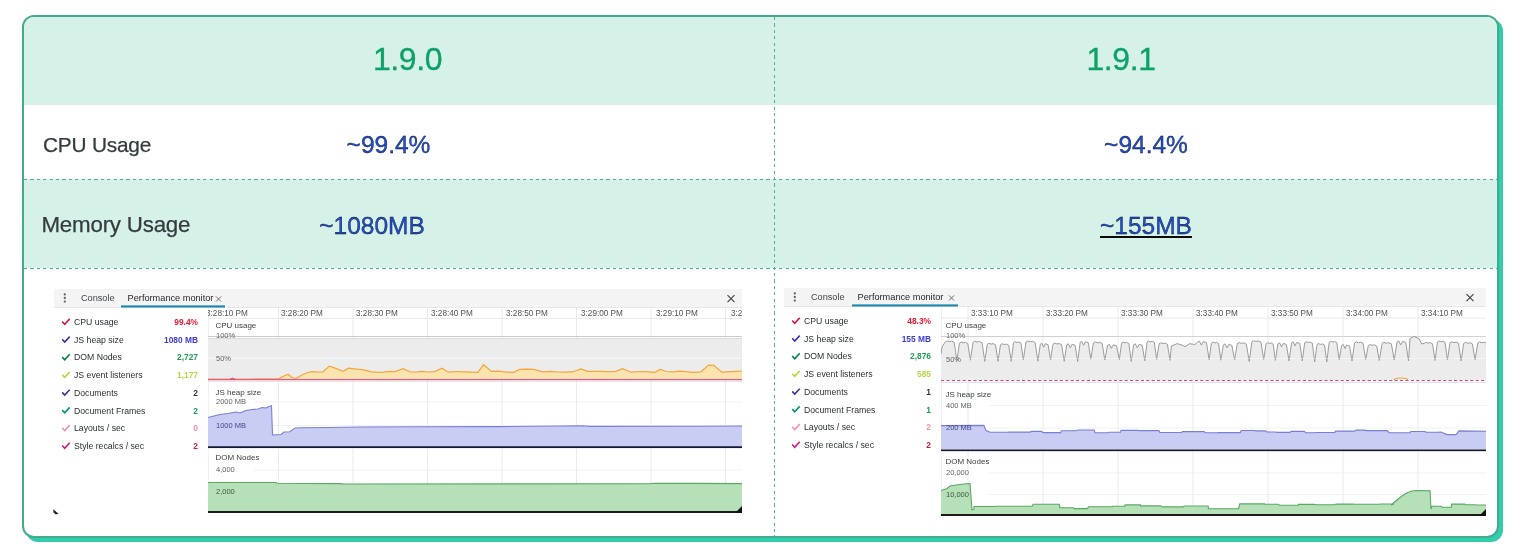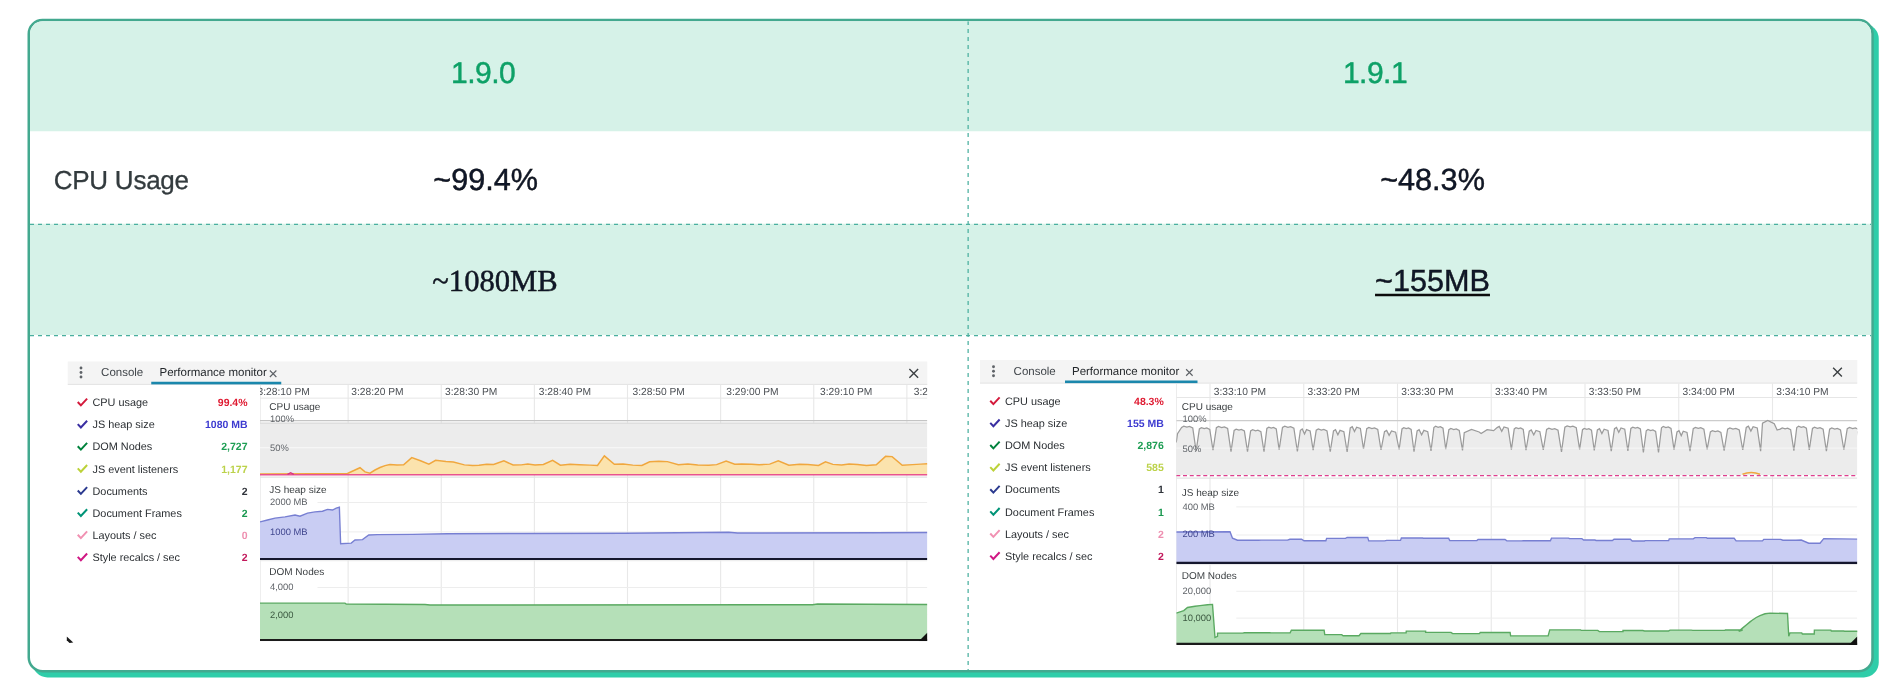--- a/index.html
+++ b/index.html
@@ -9,36 +9,37 @@
 .mint { background:#d6f2e8; }
 .hdr { position:absolute; left:0; top:0; width:100%; height:88px; }
 .row-mem { position:absolute; left:0; top:162px; width:100%; height:89px; }
 .vdash { position:absolute; left:749.5px; top:0; width:1.2px; height:100%;
   background:repeating-linear-gradient(180deg,#4aaf9f 0 3.2px,transparent 3.2px 6.4px); }
 .hdash { position:absolute; left:0; width:100%; height:1.2px;
   background:repeating-linear-gradient(90deg,#4aaf9f 0 3.2px,transparent 3.2px 6.4px); }
 .ctr { position:absolute; transform:translate(-50%,-50%); white-space:nowrap; }
 .lbl { position:absolute; transform:translateY(-50%); white-space:nowrap;
   font-size:20.8px; color:#333b3e; letter-spacing:-0.2px; -webkit-text-stroke:0.25px #333b3e; }
-.val { font-size:24.5px; color:#0f172a; -webkit-text-stroke:0.35px #0c0c0c; }
-.vh  { font-size:24px; color:#0ea167; letter-spacing:-0.4px; -webkit-text-stroke:0.35px #0ea167; }
+.val { font-size:24.5px; color:#1d4ed8; -webkit-text-stroke:0.35px #0c0c0c; }
+.vh  { font-size:32px; color:#0ea167; letter-spacing:-0.4px;margin-left:21px; -webkit-text-stroke:0.35px #0ea167; }
 </style></head>
 <body>
 <div id="card">
   <div class="hdr mint"></div>
   <div class="row-mem mint"></div>
   <div class="hdash" style="top:162px"></div>
   <div class="hdash" style="top:251px"></div>
   <div class="vdash"></div>
   <div class="ctr vh" style="left:362.5px;top:41.5px;">1.9.0</div>
   <div class="ctr vh" style="left:1076px;top:41.5px;">1.9.1</div>
   <div class="lbl" style="left:19px;top:127.5px;">CPU Usage</div>
   <div class="ctr val" style="left:364.5px;top:128px;">~99.4%</div>
-  <div class="ctr val" style="left:1122px;top:128px;">~48.3%</div>
-  <div class="ctr val" style="left:372px;top:209px;font-family:Liberation Serif, serif;">~1080MB</div>
+  <div class="ctr val" style="left:1122px;top:128px;">~94.4%</div>
+  <div class="lbl" style="left:17.5px;top:208px;font-size:22.3px;">Memory Usage</div>
+  <div class="ctr val" style="left:348px;top:209px;">~1080MB</div>
   <div class="ctr val" style="left:1122px;top:209px;text-decoration:underline;">~155MB</div>
 </div>
 <svg width="688" height="224" viewBox="0 0 688 224" font-family="Liberation Sans, sans-serif" style="position:absolute;left:54px;top:289px">
 
   <rect x="0" y="0" width="688" height="18.5" fill="#f4f4f4"></rect>
   <line x1="0" y1="18.5" x2="688" y2="18.5" stroke="#e2e2e2" stroke-width="0.8"></line>
   <circle cx="10.8" cy="5.4" r="1.15" fill="#5f6368"></circle>
   <circle cx="10.8" cy="9.0" r="1.15" fill="#5f6368"></circle>
   <circle cx="10.8" cy="12.6" r="1.15" fill="#5f6368"></circle>
   <text x="26.9" y="11.9" font-size="9.2" fill="#41464b">Console</text>

